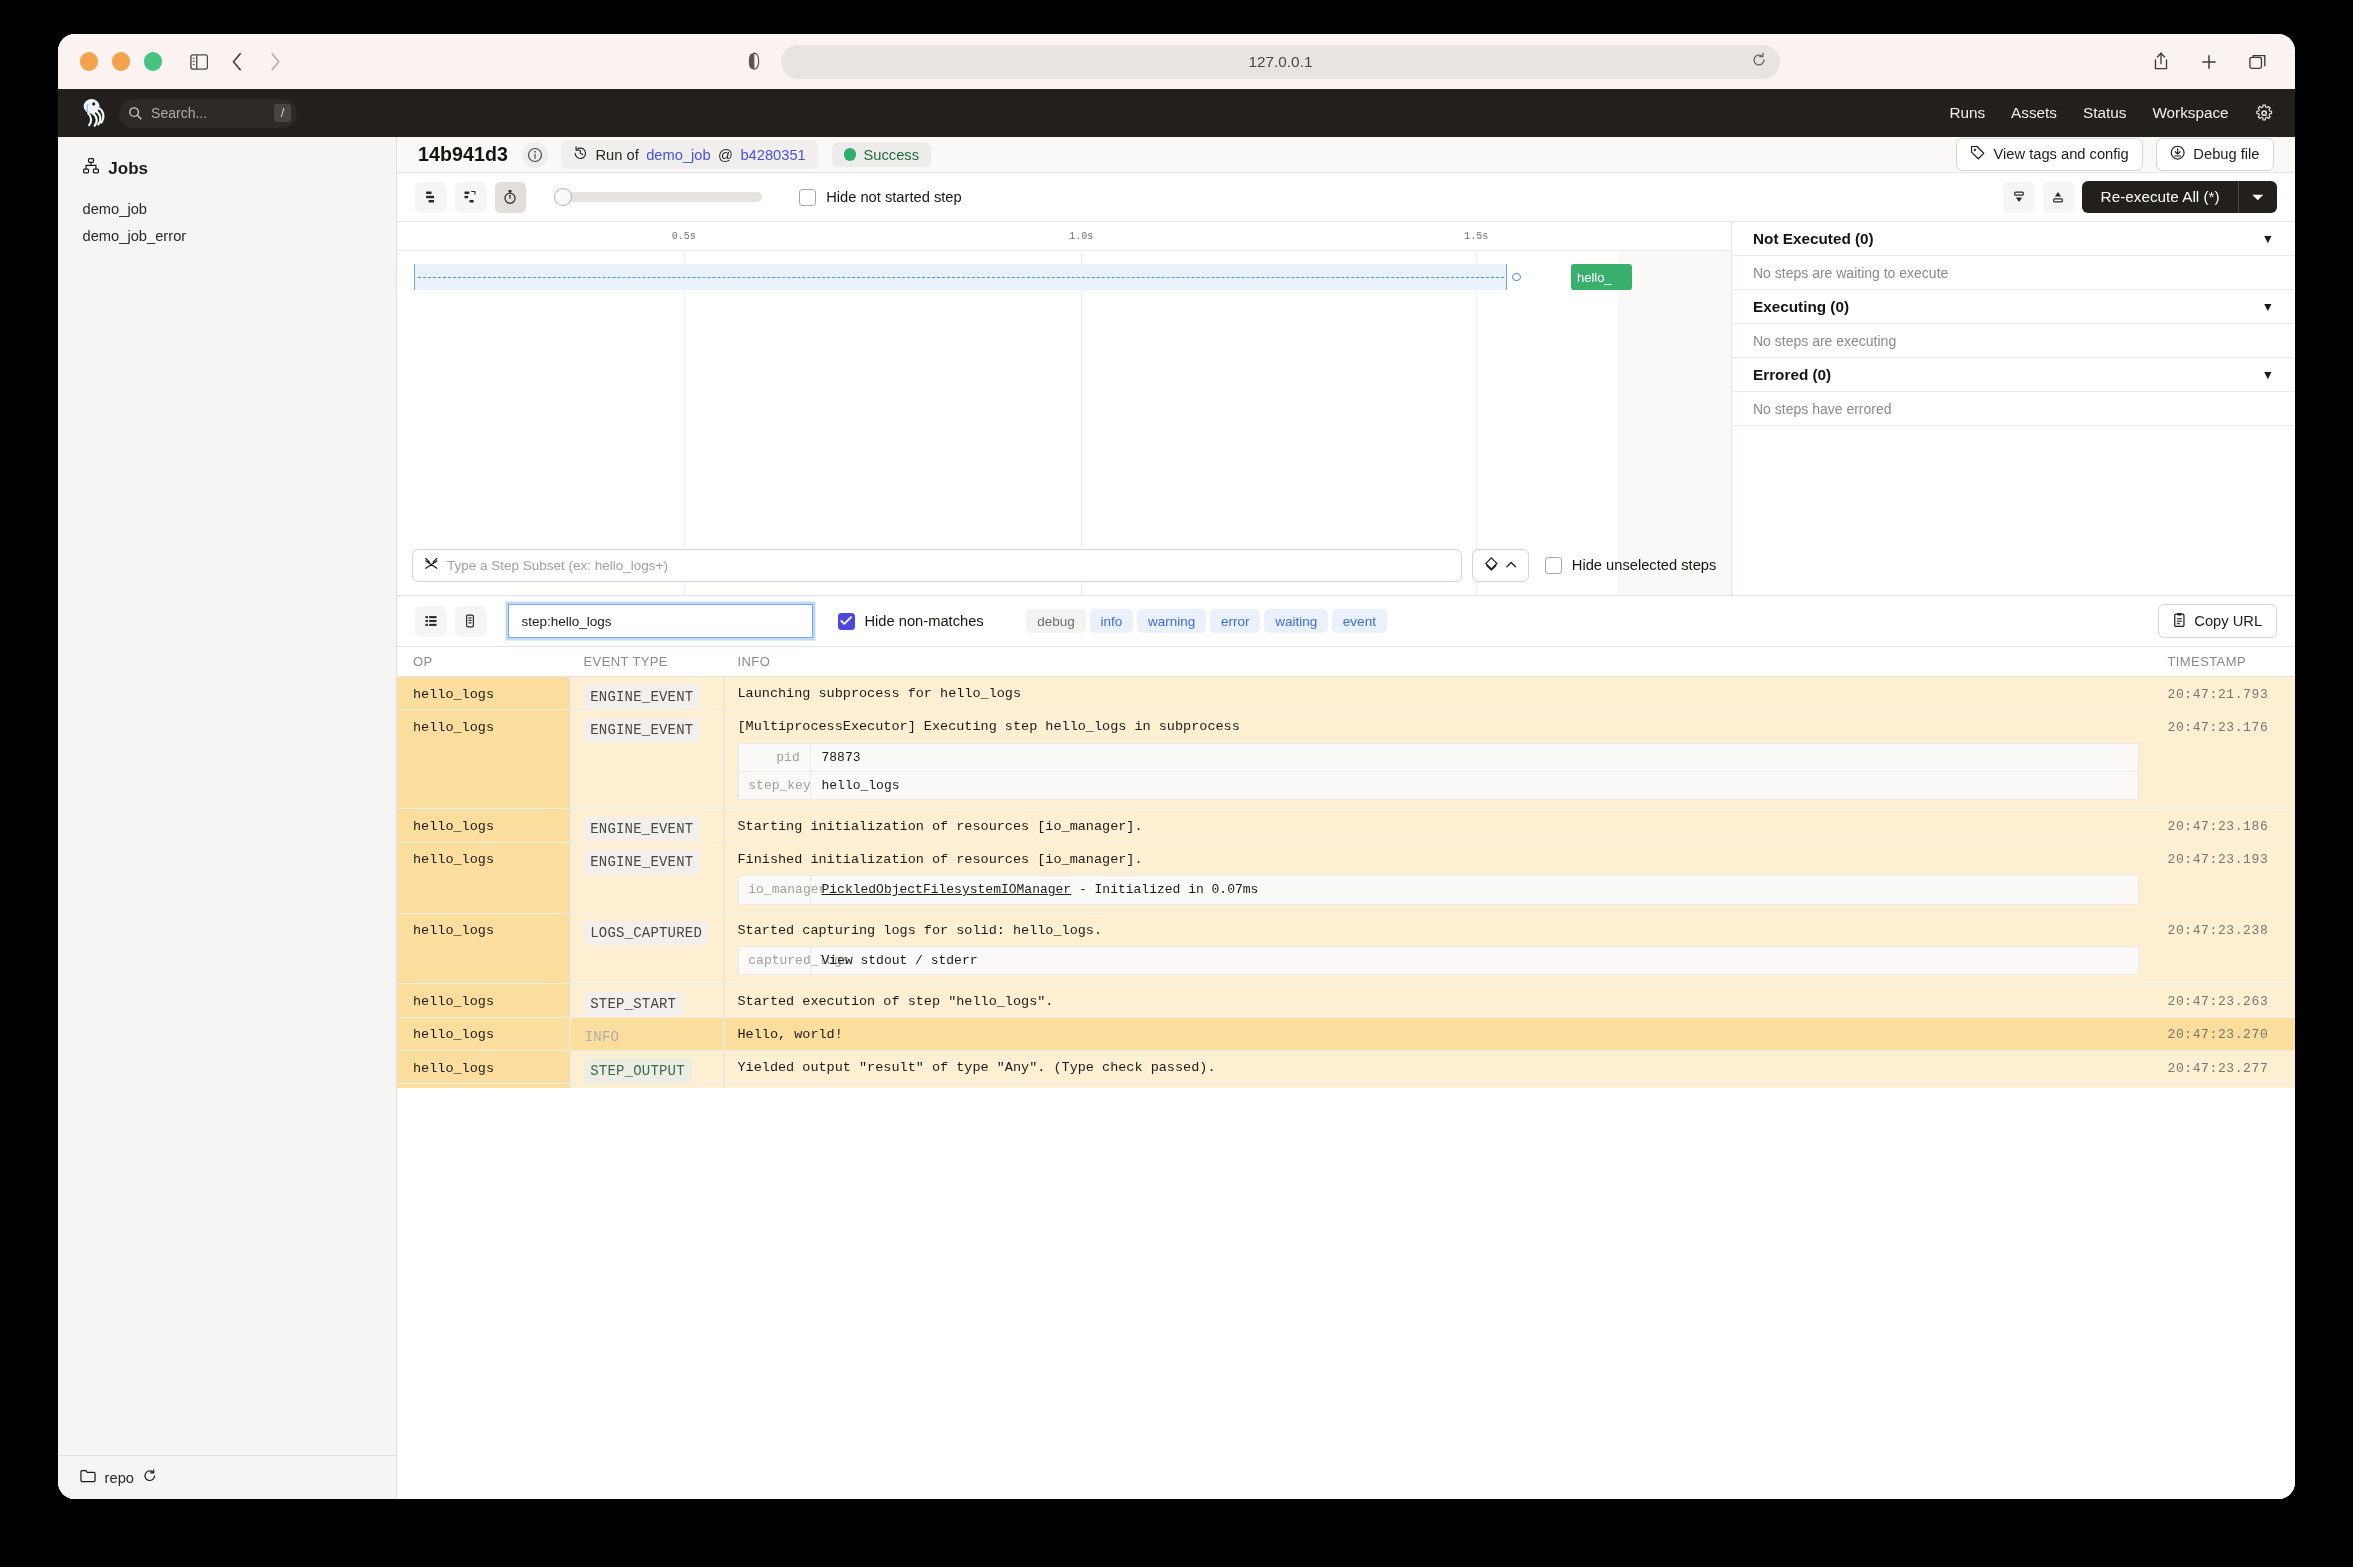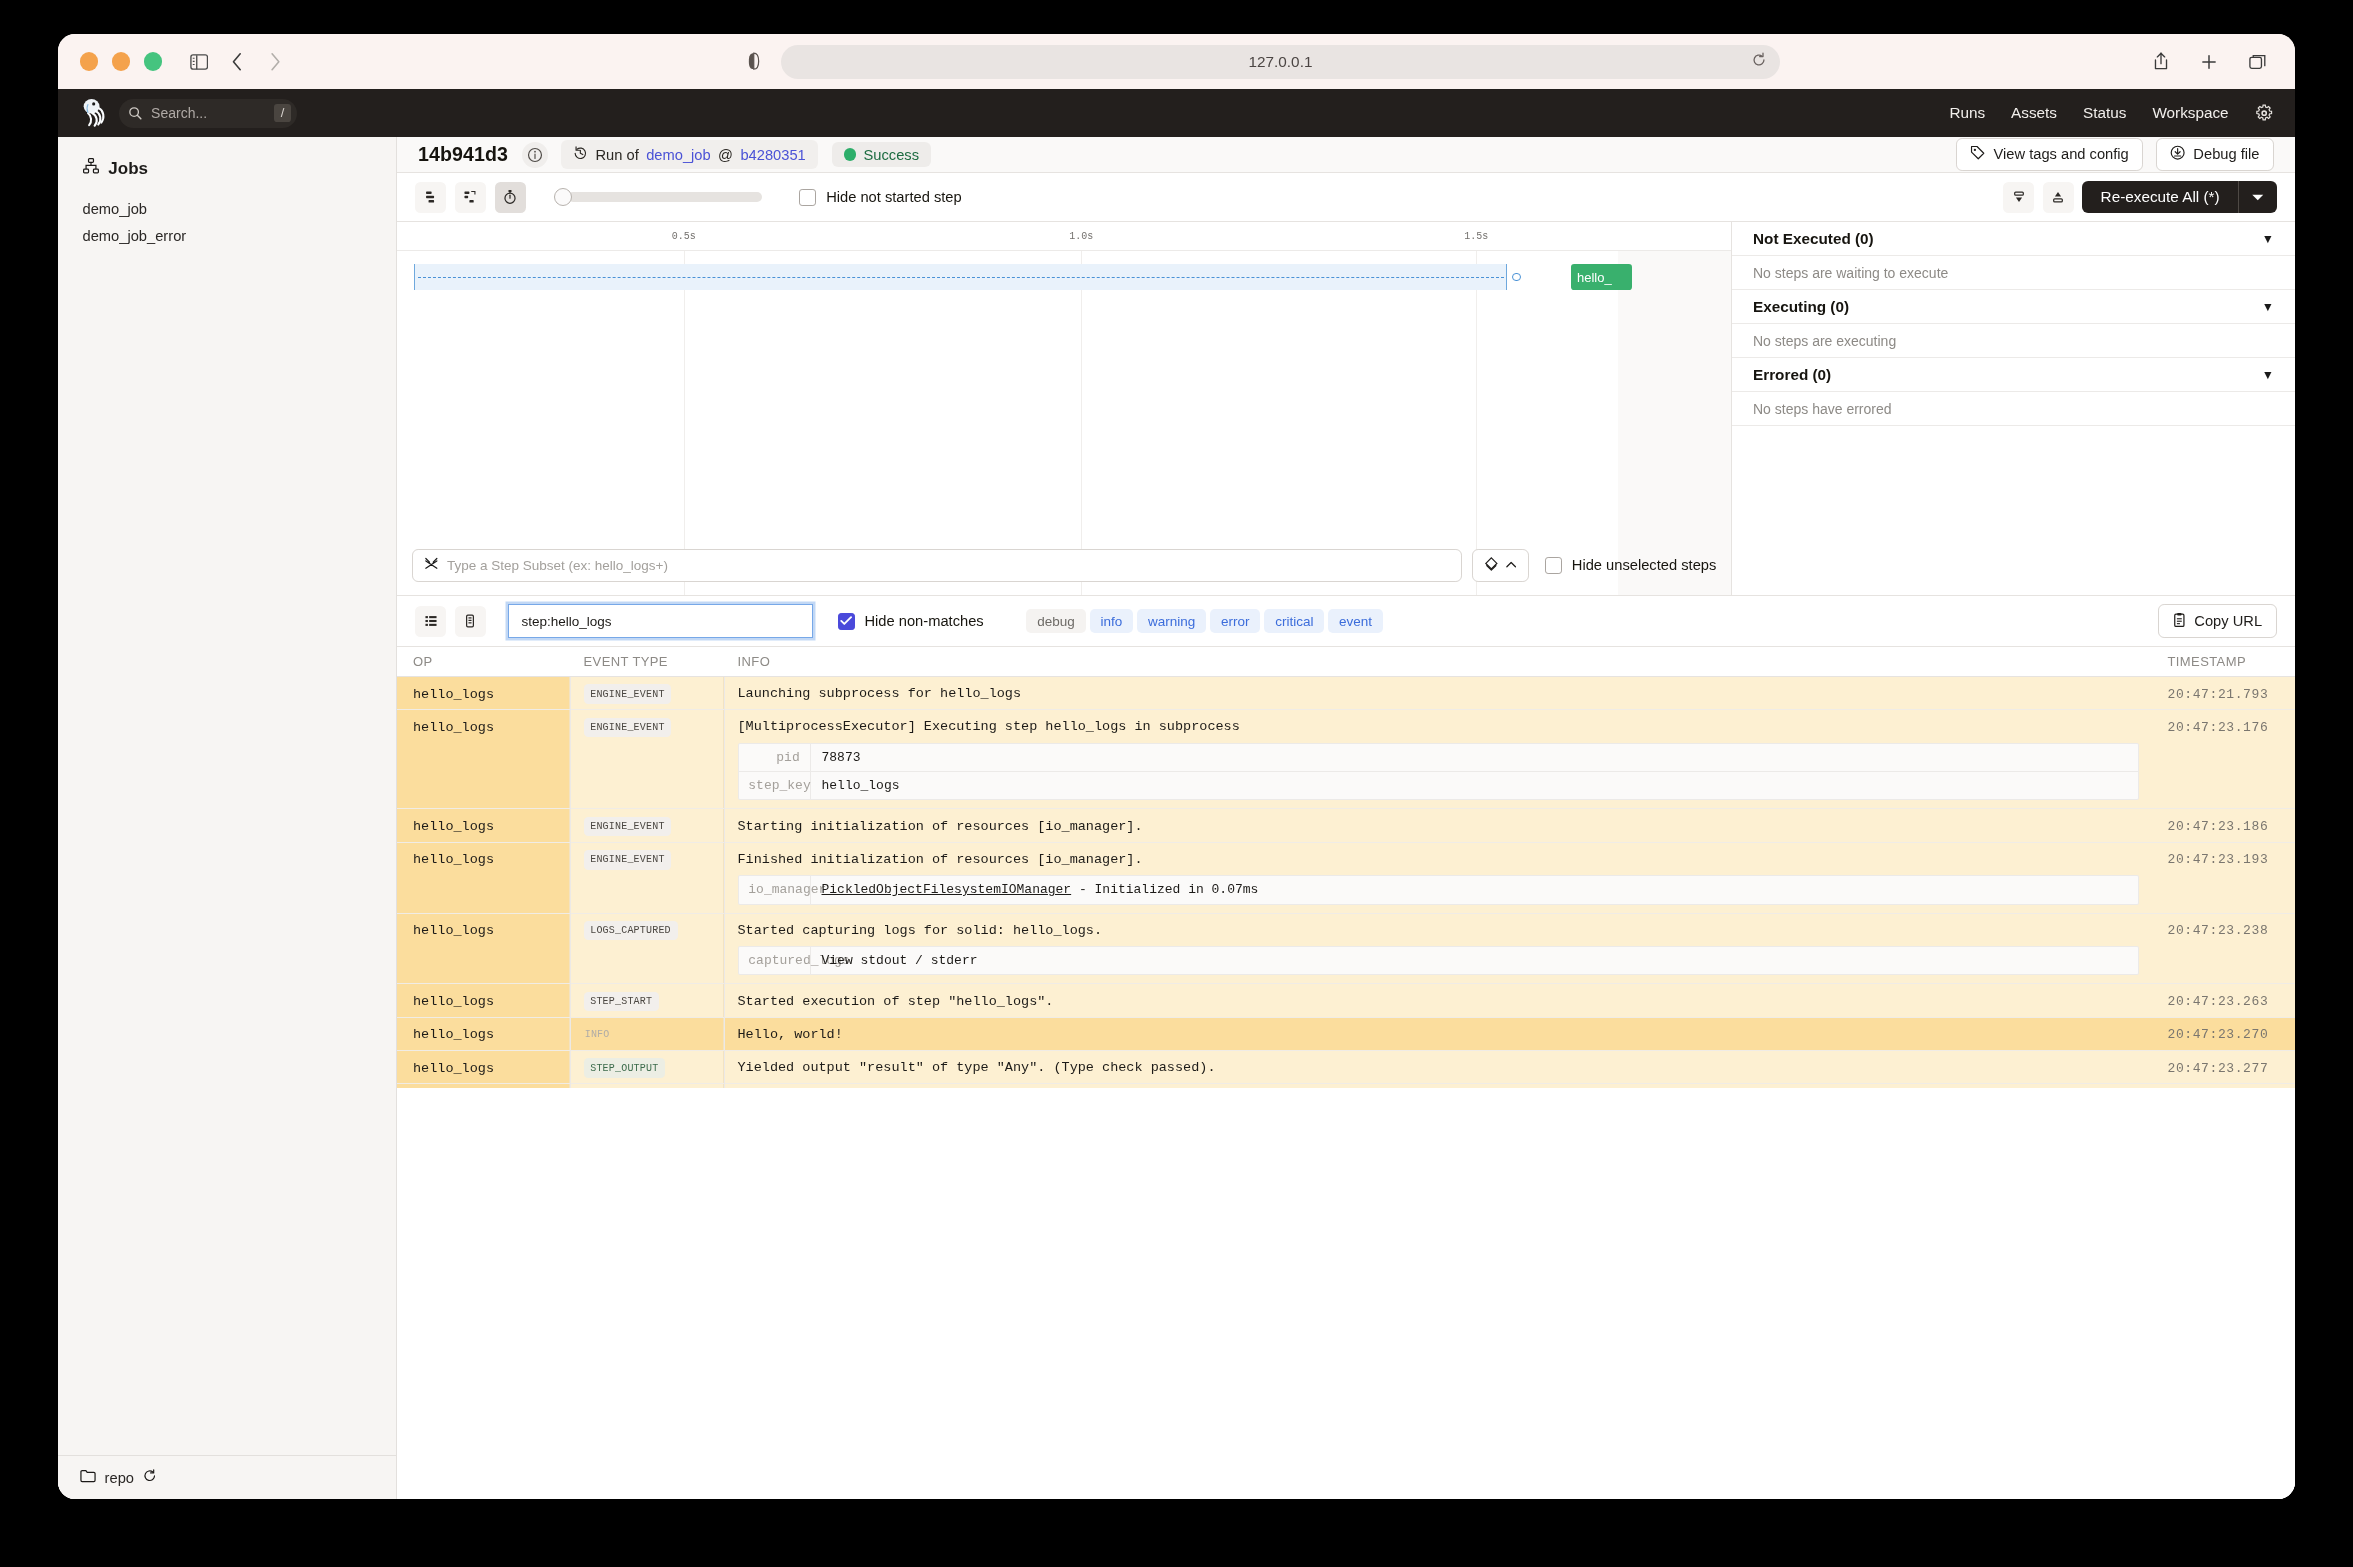--- a/index.html
+++ b/index.html
@@ -375,21 +375,21 @@
   }
   .lrow .c-et {
     display: flex; align-items: flex-start;
     padding-top: 7.4px;
     border-right: 0.6px solid #f3e3c2;
   }
   .etag {
     display: inline-block;
     background: #f2efec; color: #4a4641;
     font-family: "Liberation Mono", monospace;
-    font-size: 10px; letter-spacing: 0.2px;
+    font-size: 14px; letter-spacing: 0.2px;
     border-radius: 4.3px; padding: 4.3px 6.7px;
   }
   .etag.plain { background: transparent; color: #b0aca7; padding-left: 1.2px; }
   .etag.green { background: #eceee4; color: #3c6b4b; }
   .lrow .c-info {
     font-family: "Liberation Mono", monospace;
     font-size: 13.5px; color: #1d1b18;
     padding-top: 9.2px; padding-bottom: 8px;
   }
   .lrow .c-ts {
@@ -771,21 +771,21 @@
                   <polyline points="2,8 7,13 18,2" fill="none" stroke="#fff" stroke-width="3" stroke-linecap="round" stroke-linejoin="round"></polyline>
                 </svg>
             </span>
             <span>Hide non-matches</span>
           </span>
           <span class="levels">
             <span class="lvl">debug</span>
             <span class="lvl on">info</span>
             <span class="lvl on">warning</span>
             <span class="lvl on">error</span>
-            <span class="lvl on">critical</span>
+            <span class="lvl on">waiting</span>
             <span class="lvl on">event</span>
           </span>
           <span class="copy-url">
             <span>
               <svg width="14.7" height="16" viewBox="0 0 24 26">
                   <rect x="4.5" y="3.5" width="15" height="20" rx="2" fill="none" stroke="#1e1c1a" stroke-width="2"></rect>
                   <rect x="8.5" y="1.5" width="7" height="4" rx="1.2" fill="#1e1c1a"></rect>
                   <line x1="8" y1="11" x2="16" y2="11" stroke="#1e1c1a" stroke-width="1.8"></line>
                   <line x1="8" y1="15" x2="16" y2="15" stroke="#1e1c1a" stroke-width="1.8"></line>
                   <line x1="8" y1="19" x2="13" y2="19" stroke="#1e1c1a" stroke-width="1.8"></line>

